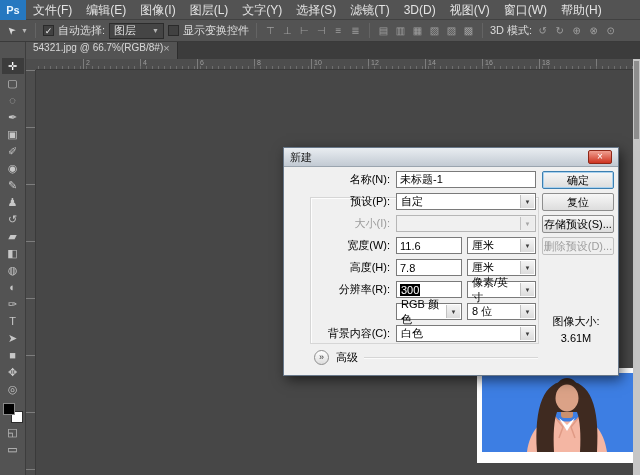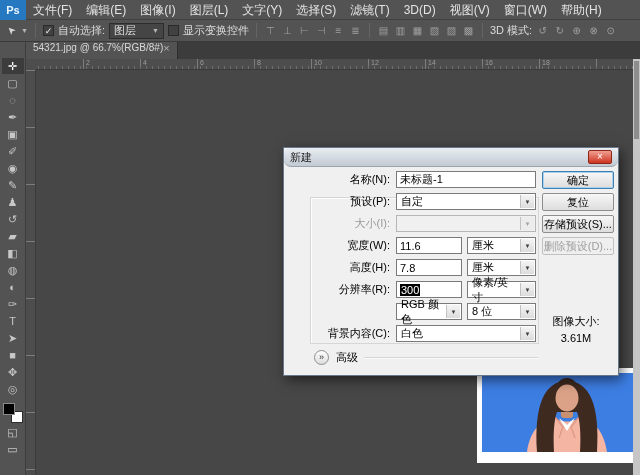--- a/index.html
+++ b/index.html
@@ -58,21 +58,21 @@
   .scrollbar-v { position:absolute; top:59px; right:0; width:7px; bottom:0; background:#c6c6c6; z-index:3; }
   .scroll-thumb { position:absolute; top:2px; left:1px; width:5px; height:78px; background:#8d8d8d; }
 
   
   .photo { position:absolute; left:477px; top:368px; width:163px; height:95px; z-index:2; display:block; }
 
   
   .dialog { position:absolute; left:283px; top:147px; width:336px; height:229px; background:#f0f0f0;
             border:1px solid #68788a; box-shadow:3px 4px 12px rgba(0,0,0,.55); font-size:11px; z-index:10; }
   .dlg-title { height:19px; background:linear-gradient(#e9edf1,#c2cad3); border-bottom:1px solid #9aa4ae;
-               display:flex; align-items:center; padding:0 6px; color:#1c1c1c;border-radius:7px; }
+               display:flex; align-items:center; padding:0 6px; color:#1c1c1c; }
   .dlg-close { margin-left:auto; width:24px; height:14px; background:linear-gradient(#f0a092,#ce3320);
                border:1px solid #8d2617; border-radius:2px; color:#ffffff; font-size:10px;
                line-height:12px; text-align:center; }
   .lbl { position:absolute; left:2px; width:104px; height:17px; display:flex; align-items:center;
          justify-content:flex-end; color:#000000; }
   .lbl.disabled { color:#9a9a9a; }
   .txt { position:absolute; height:17px; background:#ffffff; border:1px solid #7a7a7a;
          display:flex; align-items:center; padding:0 3px; color:#000; }
   .sel-hl { background:#000000; color:#ffffff; padding:0 1px; }
   .combo { position:absolute; height:17px; background:#ffffff; border:1px solid #7a7a7a;

